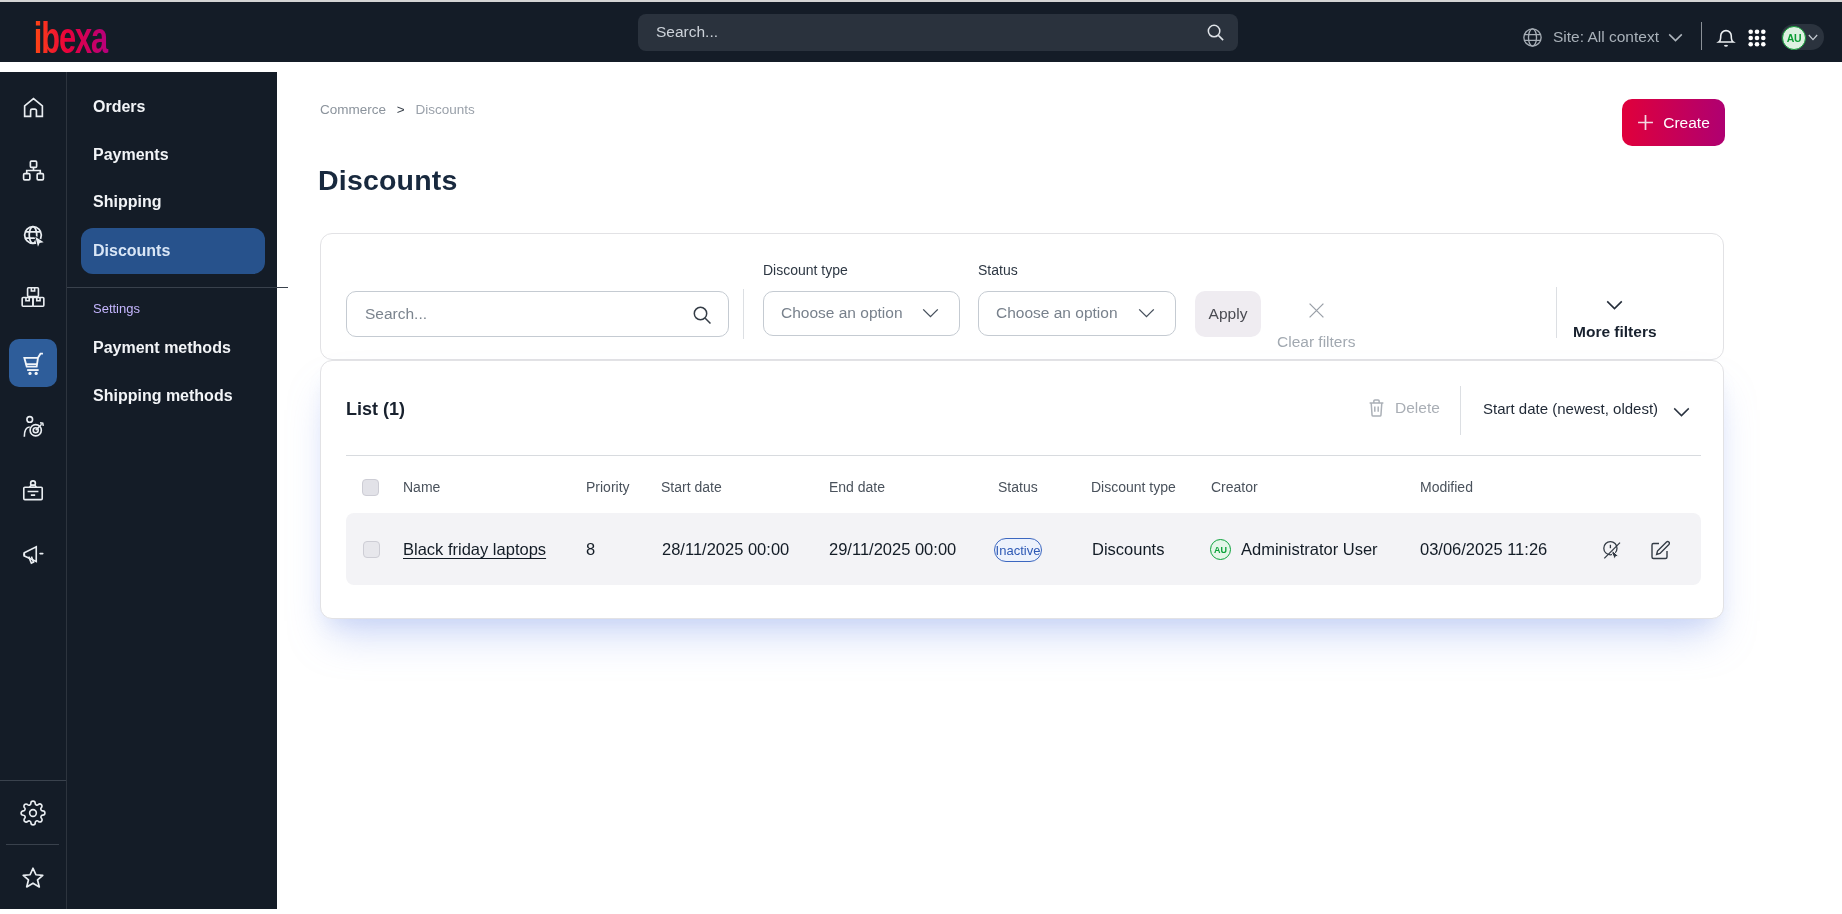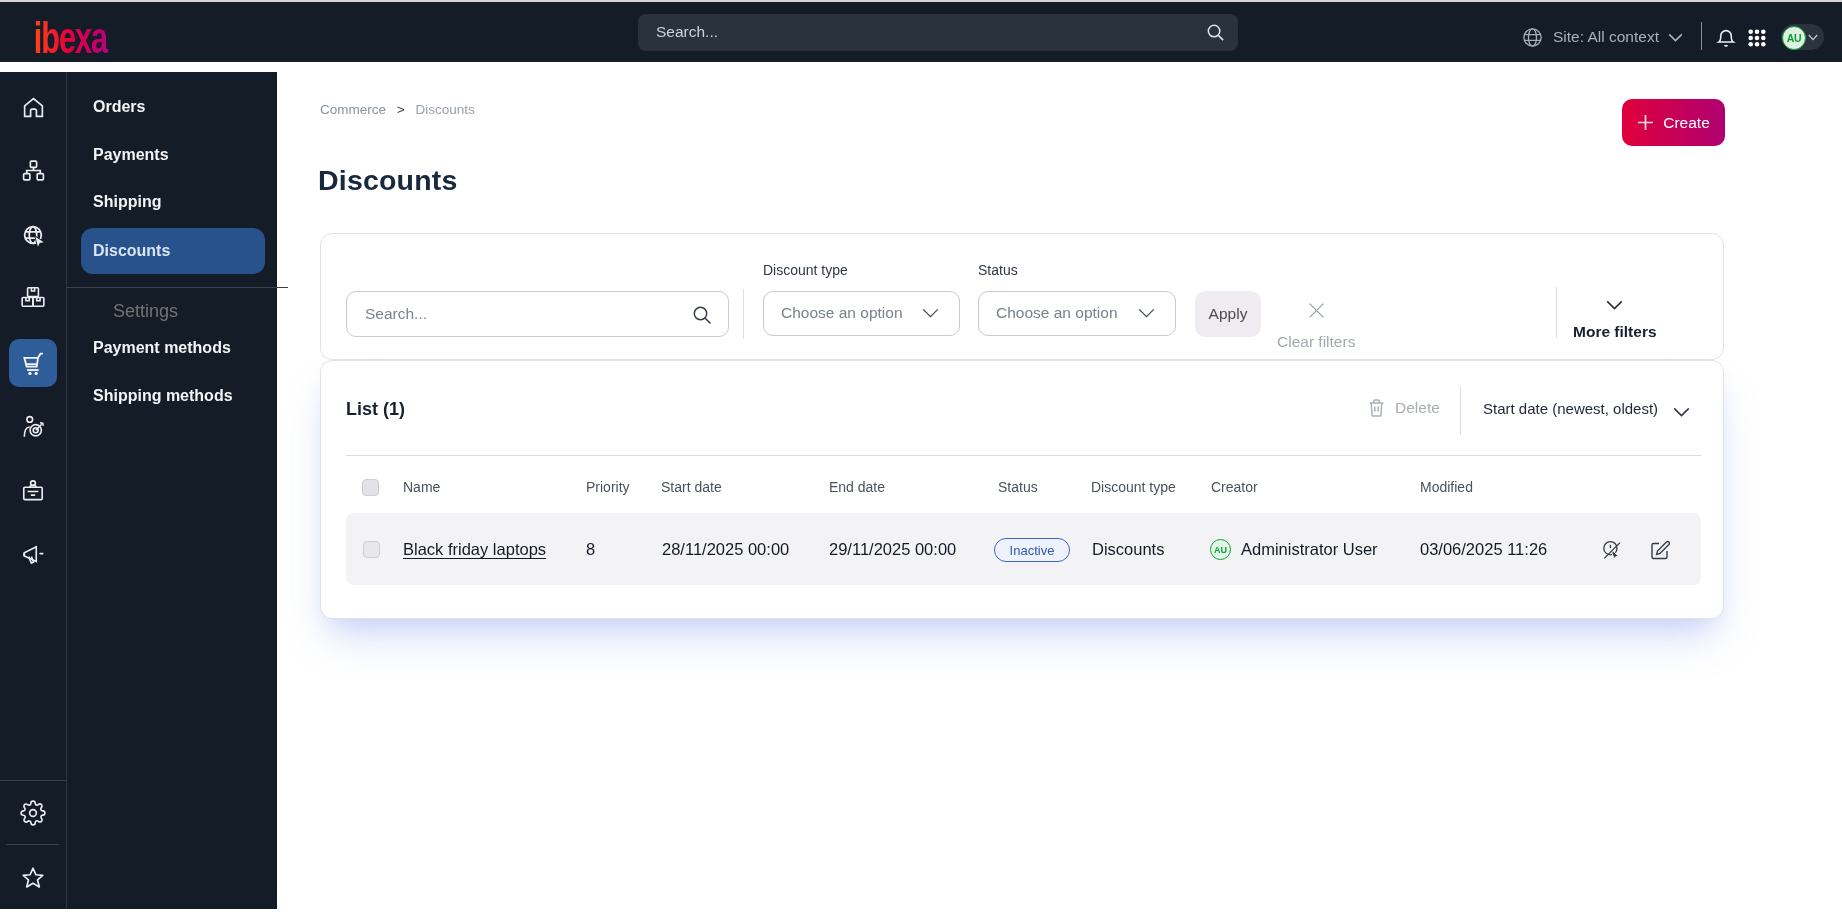--- a/index.html
+++ b/index.html
@@ -27,21 +27,21 @@
 .rail .active-bg { position:absolute; left:9px; top:267px; width:48px; height:48px; background:#2e5d9a; border-radius:10px; }
 .rail .hr1 { position:absolute; left:0px; top:708px; width:66px; height:1px; background:#3a424d; }
 .rail .hr2 { position:absolute; left:6px; top:772px; width:53px; height:1px; background:#39414c; }
 
 
 .menu { position:absolute; left:66px; top:72px; width:211px; height:837px; background:#141c27; border-left:1px solid #2d343e; z-index:40; }
 .menu .item { position:absolute; left:26px; color:#f2f4f7; font-size:16px; font-weight:600; white-space:nowrap; }
 .menu .active-bg { position:absolute; left:14px; top:156px; width:184px; height:46px; background:#27528c; border-radius:12px; }
 .menu .item.act { color:#d9e6f6; }
 .menu .hr { position:absolute; left:0; top:215px; width:221px; height:1px; background:#39414c; }
-.menu .lbl { position:absolute; left:26px; top:229px; color:#737373; font-size:18px;margin-left:20px; }
+.menu .lbl { position:absolute; left:26px; top:229px; color:#c4b5fd; font-size:13px; }
 
 
 .main { position:absolute; left:287px; top:72px; width:1551px; height:836px; background:#fff; }
 .crumbs { position:absolute; left:33px; top:30px; font-size:13.5px; color:#8b939c; }
 .crumbs b { color:#3a424c; font-weight:normal; padding:0 7px; }
 .crumbs .c2 { color:#9aa1aa; }
 .btn-create { position:absolute; left:1335px; top:27px; width:103px; height:47px; border-radius:10px; background:linear-gradient(90deg,#e0003b,#af0071); color:#fff; display:flex; align-items:center; justify-content:center; gap:9px; font-size:15.5px; }
 .h1 { position:absolute; left:31px; top:92px; font-size:28.5px; font-weight:bold; color:#18293e; letter-spacing:0.2px; }
 
 .fcard { position:absolute; left:33px; top:161px; width:1404px; height:127px; background:#fff; border:1px solid #e2e2e5; border-radius:12px; }
@@ -62,21 +62,21 @@
 .lhead { position:absolute; left:25px; top:38px; font-size:18px; font-weight:bold; color:#18212e; }
 .ldel { position:absolute; left:1047px; top:38px; display:flex; align-items:center; gap:10px; color:#a9aeb5; font-size:15.5px; }
 .lsep { position:absolute; left:1139px; top:25px; width:1px; height:49px; background:#dcdfe3; }
 .lsort { position:absolute; left:1162px; top:39px; display:flex; align-items:flex-end; gap:15px; color:#1f2835; font-size:15px; }
 .lhr { position:absolute; left:25px; top:94px; width:1355px; height:1px; background:#d8dbdf; }
 .cb { position:absolute; width:17px; height:17px; border-radius:4px; background:#e2e2e8; border:1px solid #cdcdd5; }
 .th { position:absolute; top:118px; font-size:14px; color:#4a525c; }
 .rowbg { position:absolute; left:25px; top:152px; width:1355px; height:72px; background:#f3f3f6; border-radius:8px; }
 .td { position:absolute; top:179px; font-size:16.5px; color:#131c26; }
 .namelink { text-decoration:underline; text-underline-offset:3px; }
-.pill { position:absolute; left:673px; top:177px; width:76px; height:24px; border:1px solid #3c67c0; background:#edf2fc; border-radius:12px; color:#2e59b5; font-size:13px; display:flex; align-items:center; justify-content:center; }
+.pill { position:absolute; left:673px; top:177px; width:48px; height:24px; border:1px solid #3c67c0; background:#edf2fc; border-radius:12px; color:#2e59b5; font-size:13px; display:flex; align-items:center; justify-content:center; }
 .avau { position:absolute; left:889px; top:178px; width:21px; height:21px; border-radius:50%; background:#e4f6e8; border:1.5px solid #0ba23a; color:#0ba23a; font-size:9px; font-weight:bold; display:flex; align-items:center; justify-content:center; }
 </style>
 </head>
 <body>
 <div class="topstrip"></div>
 
 <header class="topbar">
   <svg class="logo" width="84" height="40" viewBox="0 0 84 40">
     <defs>
         <linearGradient id="lg" x1="0" y1="0" x2="1" y2="0">

